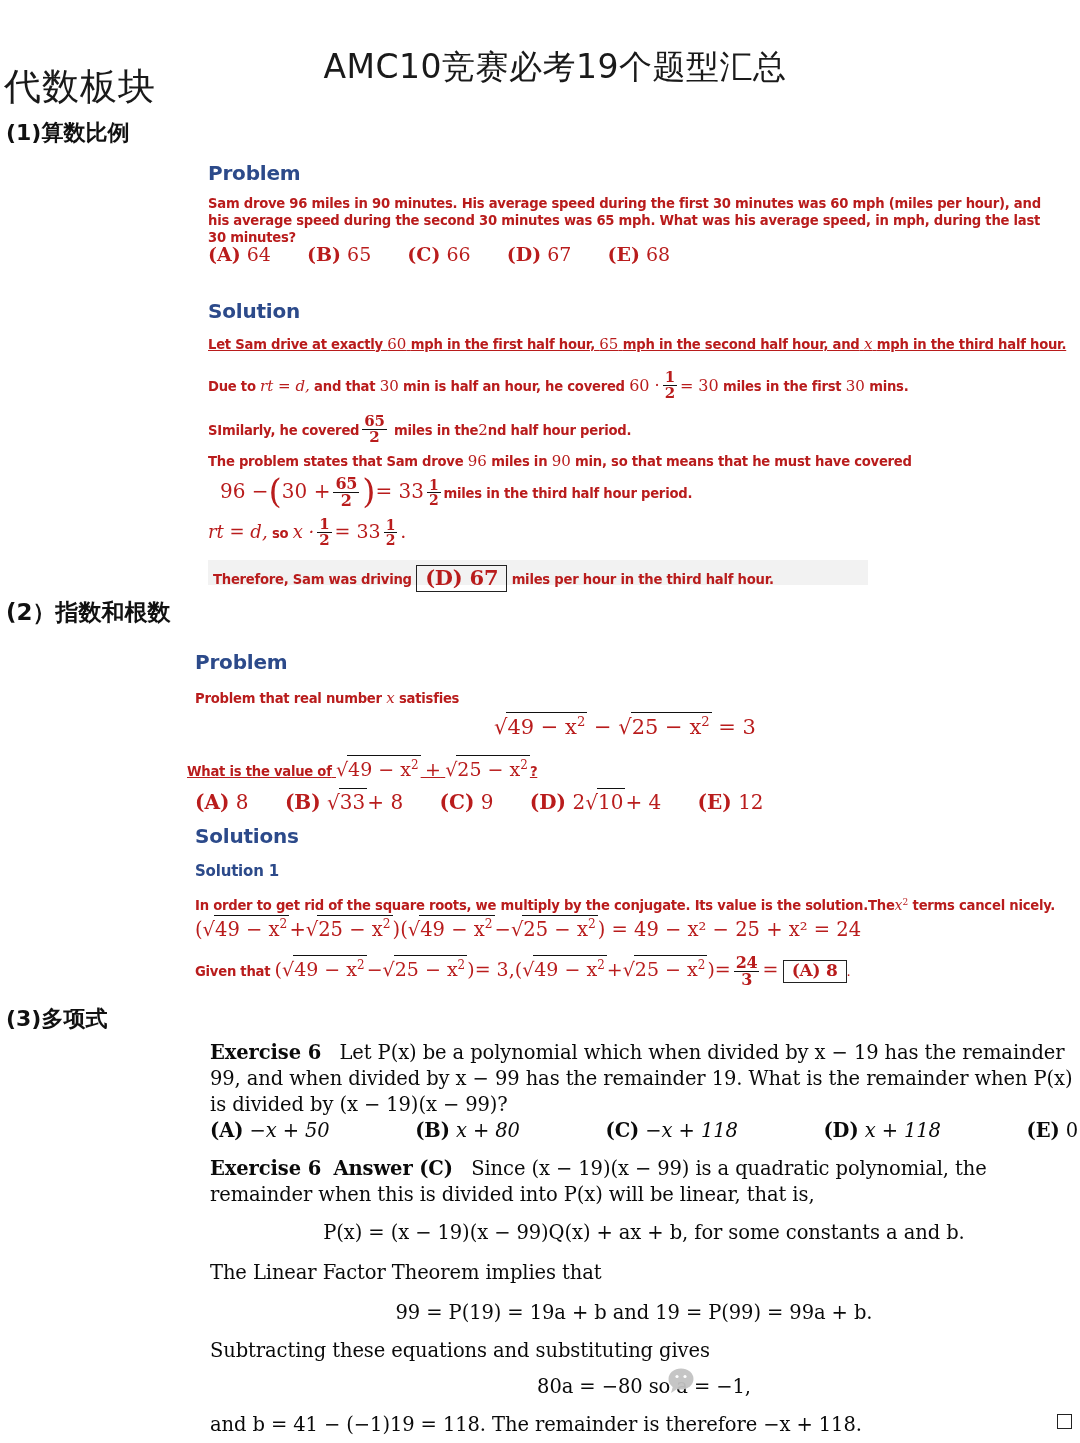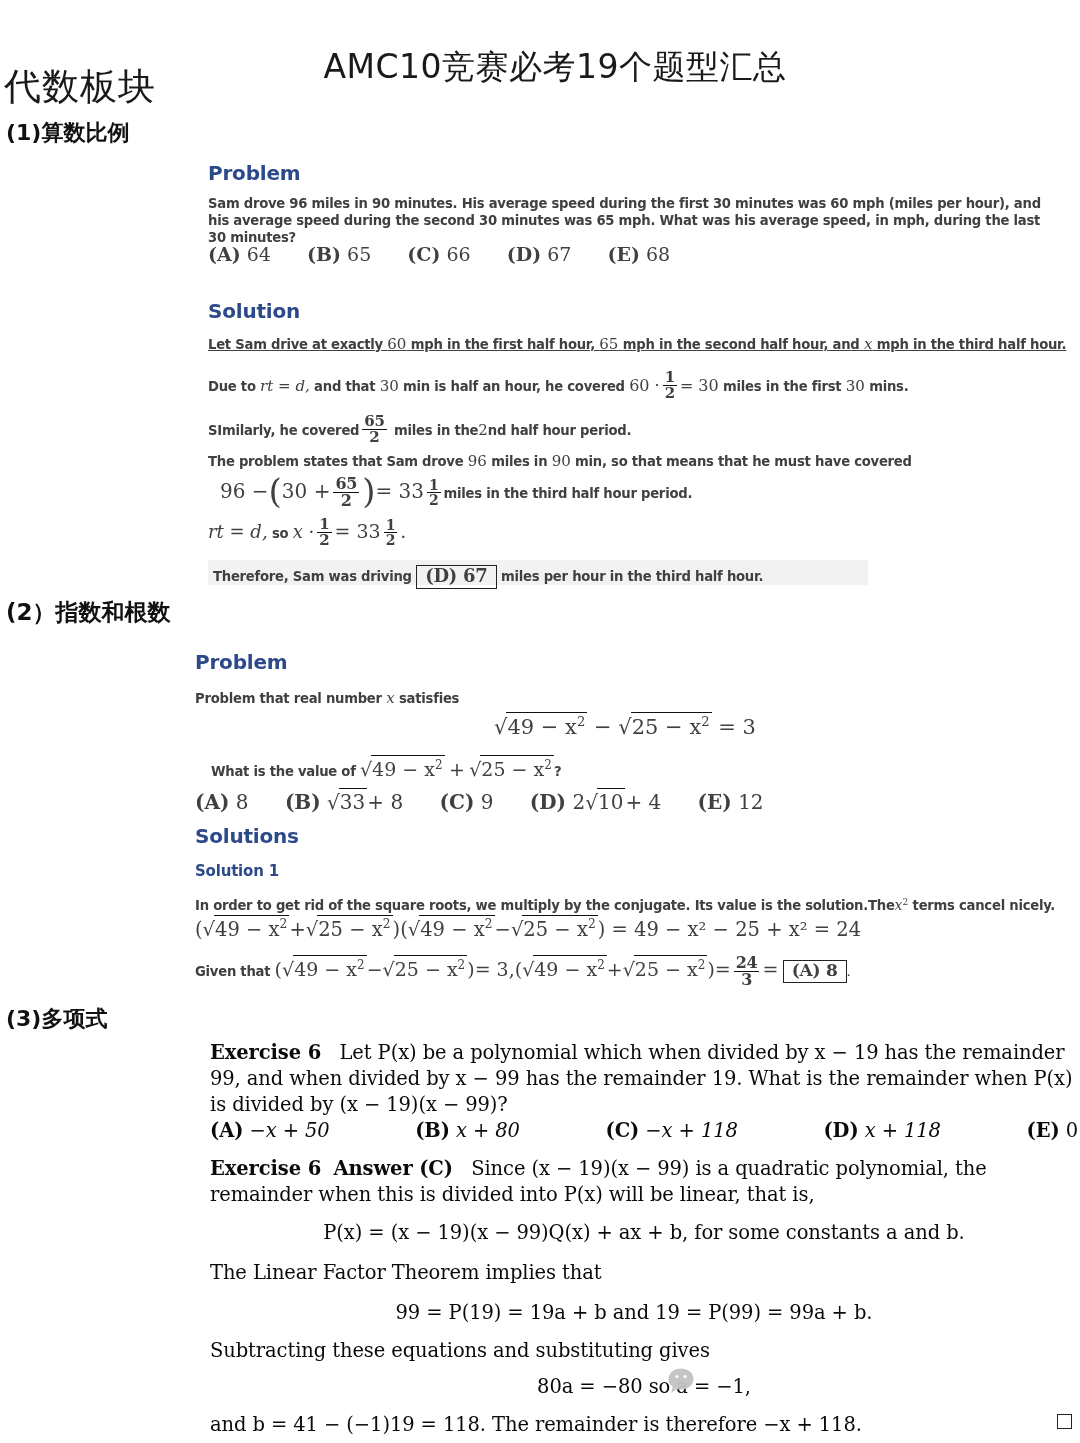--- a/index.html
+++ b/index.html
@@ -52,21 +52,21 @@
     font-family: "DejaVu Sans", "Liberation Sans", sans-serif;
     white-space: nowrap;
   }
   .cn-s1 { top: 118px; }
   .cn-s2 { top: 597px; font-size: 23px; }
   .cn-s3 { top: 1004px; }
 
   
   .wiki {
     position: absolute;
-    color: #404040;
+    color: #b91c1c;
     font-family: "DejaVu Sans", "Liberation Sans", sans-serif;
   }
   .wiki-head {
     color: #2c4a8a;
     font-weight: bold;
     font-size: 20px;
     letter-spacing: -0.2px;
   }
   .wiki-head.sub {
     font-size: 15px;
@@ -239,40 +239,40 @@
 </div>
 
 <div class="wiki wiki-body" style="left:208px; top:518px; width:860px;">
   <span class="m mi" style="font-size:18px">rt = d,</span>
   <span>so</span>
   <span class="m mi" style="font-size:18px">x ·</span><span class="frac" style="font-size:15px"><span class="num">1</span><span class="den">2</span></span><span class="m" style="font-size:19px">= 33</span><span class="frac" style="font-size:14px"><span class="num">1</span><span class="den">2</span></span><span class="m" style="font-size:19px">.</span>
 </div>
 
 <div class="wiki wiki-body" style="left:213px; top:564px; width:860px;">
   <span>Therefore, Sam was driving</span>
-  <span class="boxed" style="font-size:18px; position:relative; top:1px;"><b>(D)</b> <span>67</span></span>
+  <span class="boxed" style="font-size:21px; position:relative; top:1px;"><b>(D)</b> <span>67</span></span>
   <span>miles per hour in the third half hour.</span>
 </div>
 
 <div class="wiki wiki-head" style="left:195px; top:650px;">Problem</div>
 
 <div class="wiki wiki-body" style="left:195px; top:689px; width:860px;">
   <span>Problem that real number</span>
   <span class="m mi" style="font-size:15px">x</span>
   <span>satisfies</span>
 </div>
 
 <div class="wiki m" style="left:195px; top:712px; width:860px; text-align:center; font-size:21px;">
   <span class="rad"><span class="sign">√</span><span class="body"><span>49 − x</span><sup style="font-size:0.63em">2</sup></span></span>
   <span>−</span>
   <span class="rad"><span class="sign">√</span><span class="body"><span>25 − x</span><sup style="font-size:0.63em">2</sup></span></span>
   <span>= 3</span>
 </div>
 
-<div class="wiki wiki-body" style="left:211px; top:755px; width:860px;">
+<div class="wiki wiki-body" style="left:187px; top:755px; width:860px;text-decoration:underline;">
   <span>What is the value of</span>
   <span class="m rad" style="font-size:19px"><span class="sign">√</span><span class="body"><span>49 − x</span><sup style="font-size:0.63em">2</sup></span></span>
   <span class="m" style="font-size:19px">+</span>
   <span class="m rad" style="font-size:19px"><span class="sign">√</span><span class="body"><span>25 − x</span><sup style="font-size:0.63em">2</sup></span></span><span>?</span>
 </div>
 
 <div class="wiki choices" style="left:195px; top:788px; font-size:20px;">
   <span class="lab">(A)</span>
   <span>8</span><span class="gap"></span>
   <span class="lab">(B)</span>

